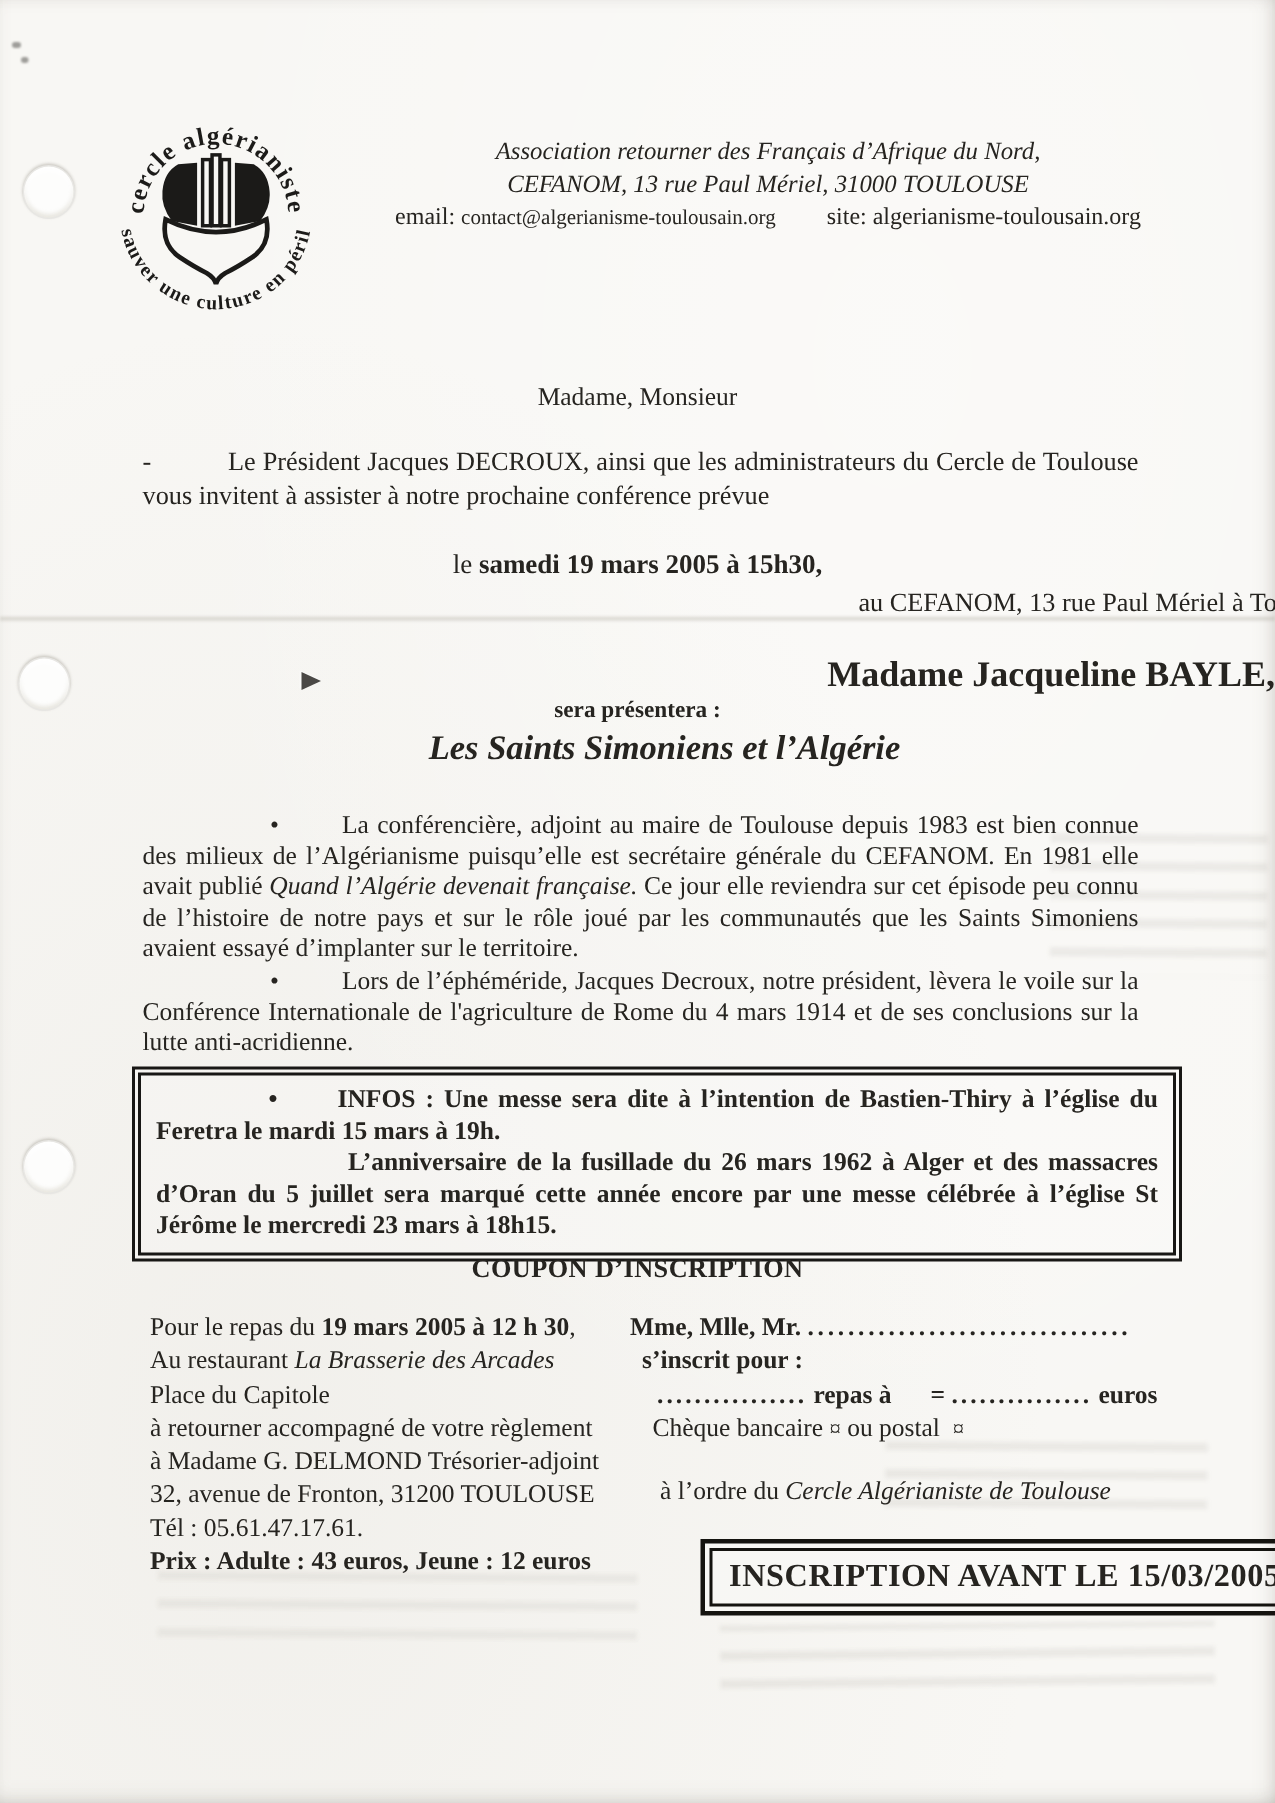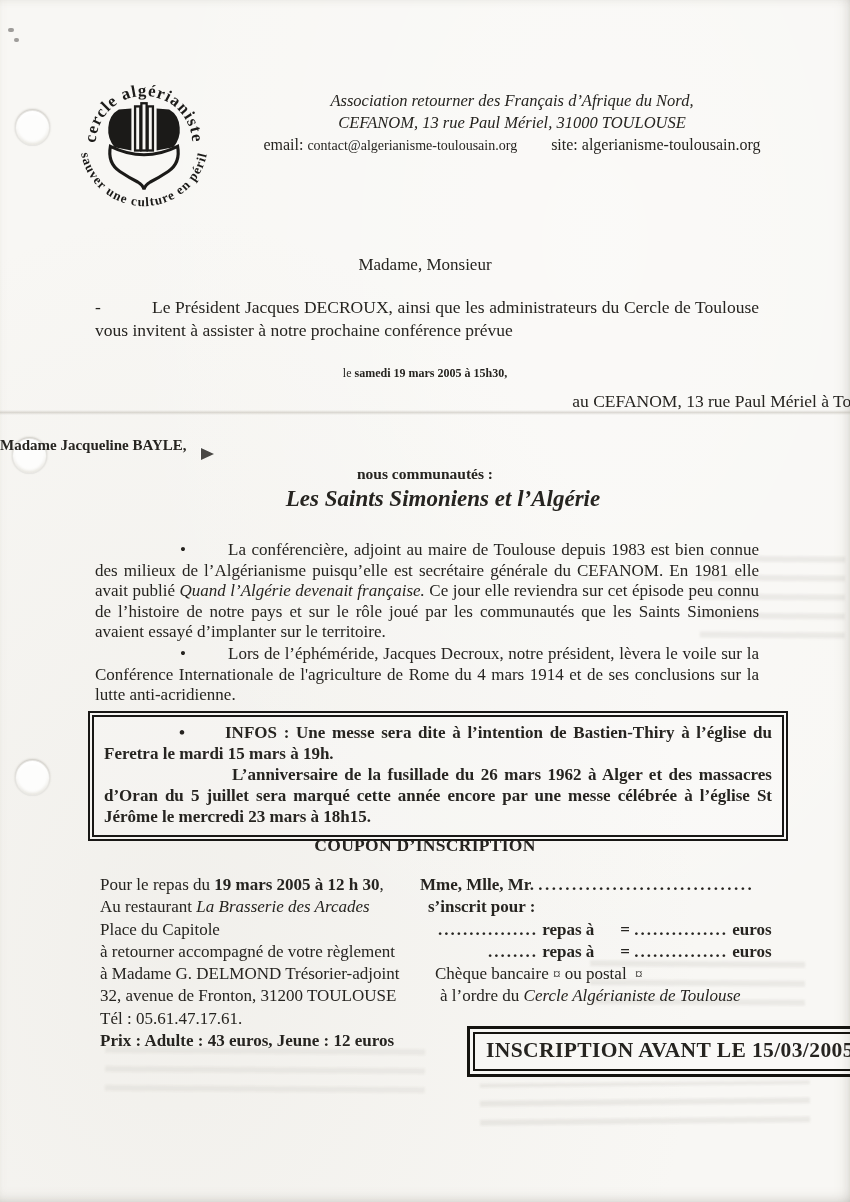--- a/index.html
+++ b/index.html
@@ -53,24 +53,24 @@
   .lh-sub{font-style:italic;font-size:16.5px;}
   .lh-addr{font-style:italic;font-size:16.5px;}
   .lh-contact{font-size:16px;margin-top:1px;}
   .lh-email{font-size:14px;text-underline-offset:2px;}
   .lh-gap{display:inline-block;width:26px;}
 
   
   #salutation{left:0;top:255px;width:850px;text-align:center;font-size:17px;}
   #intro{left:95px;top:296px;width:664px;font-size:17.5px;line-height:22.5px;text-align:justify;}
   .dash-tab{display:inline-block;width:57px;}
-  #event-date{left:0;top:366px;width:850px;text-align:center;font-size:12px;}
+  #event-date{left:0;top:366px;width:850px;text-align:center;font-size:18px;}
   #event-venue{left:0;top:391px;width:850px;text-align:right;font-size:17.5px;padding-left:47px;}
 
-  #speaker-name{left:0;top:437px;width:850px;text-align:left;font-weight:bold;font-size:15px;}
+  #speaker-name{left:0;top:437px;width:850px;text-align:right;font-weight:bold;font-size:24px;}
   .arrowhead{
     position:absolute;left:201px;top:448px;width:0;height:0;
     border-left:13px solid #4a4845;border-top:6px solid transparent;border-bottom:6px solid transparent;
     filter:drop-shadow(-1px -1px 0 rgba(255,255,255,0.7));
   }
   #speaker-leadin{left:0;top:465px;width:850px;text-align:center;font-weight:bold;font-size:15.5px;}
   #talk-title{left:0;top:486px;width:850px;text-align:center;font-weight:bold;font-style:italic;font-size:23px;padding-left:18px;}
 
   .bullet-par{position:absolute;left:95px;width:664px;font-size:17px;line-height:20.6px;text-align:justify;}
   #par1{top:540px;}
@@ -88,21 +88,21 @@
   #coupon-left{left:100px;top:874px;width:330px;font-size:17px;line-height:22.3px;white-space:nowrap;}
   #coupon-right{left:420px;top:874px;width:420px;font-size:17px;line-height:22.3px;white-space:nowrap;}
   .cr-line{white-space:nowrap;}
   .cr-bold{font-weight:bold;}
   .dots-count{display:inline-block;width:118px;text-align:right;letter-spacing:2px;}
   .dots-amt{letter-spacing:2px;}
   .civ-dots{letter-spacing:2.5px;font-weight:bold;}
   .eq-gap{display:inline-block;width:26px;}
   .indent-sm{padding-left:8px;}
   .indent-md{padding-left:15px;}
-  .indent-lg{padding-left:20px;}
+  .indent-lg{padding-left:20px;margin-top:19px;}
   .checkbox-glyph{font-size:15px;}
 
   #deadline-box{left:467px;top:1026px;border:3px solid #14130f;padding:3px;background:rgba(255,255,255,0.25);}
   #deadline-inner{border:2px solid #14130f;padding:4px 11px 6px 11px;font-weight:bold;font-size:21.5px;letter-spacing:0.4px;white-space:nowrap;}
 </style>
 </head>
 <body>
 
 <div id="page">
 
@@ -148,21 +148,21 @@
 
   <div id="salutation" class="abs">Madame, Monsieur</div>
 
   <p id="intro" class="abs" style="margin:0;"><span class="dash-tab">-</span><span>Le Président Jacques DECROUX, ainsi que les administrateurs du Cercle de Toulouse vous invitent à assister à notre prochaine conférence prévue</span></p>
 
   <div id="event-date" class="abs"><span>le </span><b>samedi 19 mars 2005 à 15h30,</b></div>
   <div id="event-venue" class="abs">au CEFANOM, 13 rue Paul Mériel à Toulouse</div>
 
   <span class="arrowhead"></span>
   <div id="speaker-name" class="abs">Madame Jacqueline BAYLE,</div>
-  <div id="speaker-leadin" class="abs">nous communautés :</div>
+  <div id="speaker-leadin" class="abs">sera présentera :</div>
   <div id="talk-title" class="abs">Les Saints Simoniens et l’Algérie</div>
 
   <p id="par1" class="bullet-par" style="margin:0;"><span class="bullet-tab">•</span><span>La conférencière, adjoint au maire de Toulouse depuis 1983 est bien connue des milieux de l’Algérianisme puisqu’elle est secrétaire générale du CEFANOM. En 1981 elle avait publié </span><i>Quand l’Algérie devenait française.</i><span> Ce jour elle reviendra sur cet épisode peu connu de l’histoire de notre pays et sur le rôle joué par les communautés que les Saints Simoniens avaient essayé d’implanter sur le territoire.</span></p>
 
   <p id="par2" class="bullet-par" style="margin:0;"><span class="bullet-tab">•</span><span>Lors de l’éphéméride, Jacques Decroux, notre président, lèvera le voile sur la Conférence Internationale de l'agriculture de Rome du 4 mars 1914 et de ses conclusions sur la lutte anti-acridienne.</span></p>
 
   <div id="infos-box" class="abs">
     <div id="infos-inner">
       <p class="infos-p"><span class="infos-tab">•</span><span>INFOS : Une messe sera dite à l’intention de Bastien-Thiry à l’église du Feretra le mardi 15 mars à 19h.</span></p>
       <p class="infos-p infos-indent"><span>L’anniversaire de la fusillade du 26 mars 1962 à Alger et des massacres d’Oran du 5 juillet sera marqué cette année encore par une messe célébrée à l’église St Jérôme le mercredi 23 mars à 18h15.</span></p>
@@ -179,21 +179,20 @@
     <div>à Madame G. DELMOND Trésorier-adjoint</div>
     <div>32, avenue de Fronton, 31200 TOULOUSE</div>
     <div>Tél : 05.61.47.17.61.</div>
     <div class="cr-bold">Prix : Adulte : 43 euros, Jeune : 12 euros</div>
   </div>
 
   <div id="coupon-right" class="abs">
     <div class="cr-line"><b>Mme, Mlle, Mr.</b> <span class="civ-dots">................................</span></div>
     <div class="cr-line cr-bold indent-sm">s’inscrit pour :</div>
     <div class="cr-line cr-bold"><span class="dots-count">................</span> <span>repas à</span><span class="eq-gap"></span><span>=</span> <span class="dots-amt">...............</span> <span>euros</span></div>
-    <div class="cr-line cr-bold"><span class="dots-count">........</span> <span>repas à</span><span class="eq-gap"></span><span>=</span> <span class="dots-amt">...............</span> <span>euros</span></div>
     <div class="cr-line indent-md"><span>Chèque bancaire</span> <span class="checkbox-glyph">¤</span> <span>ou postal</span>&nbsp; <span class="checkbox-glyph">¤</span></div>
     <div class="cr-line indent-lg"><span>à l’ordre du </span><i>Cercle Algérianiste de Toulouse</i></div>
   </div>
 
   <div id="deadline-box" class="abs">
     <div id="deadline-inner">INSCRIPTION AVANT LE 15/03/2005</div>
   </div>
 
 </div>
 

